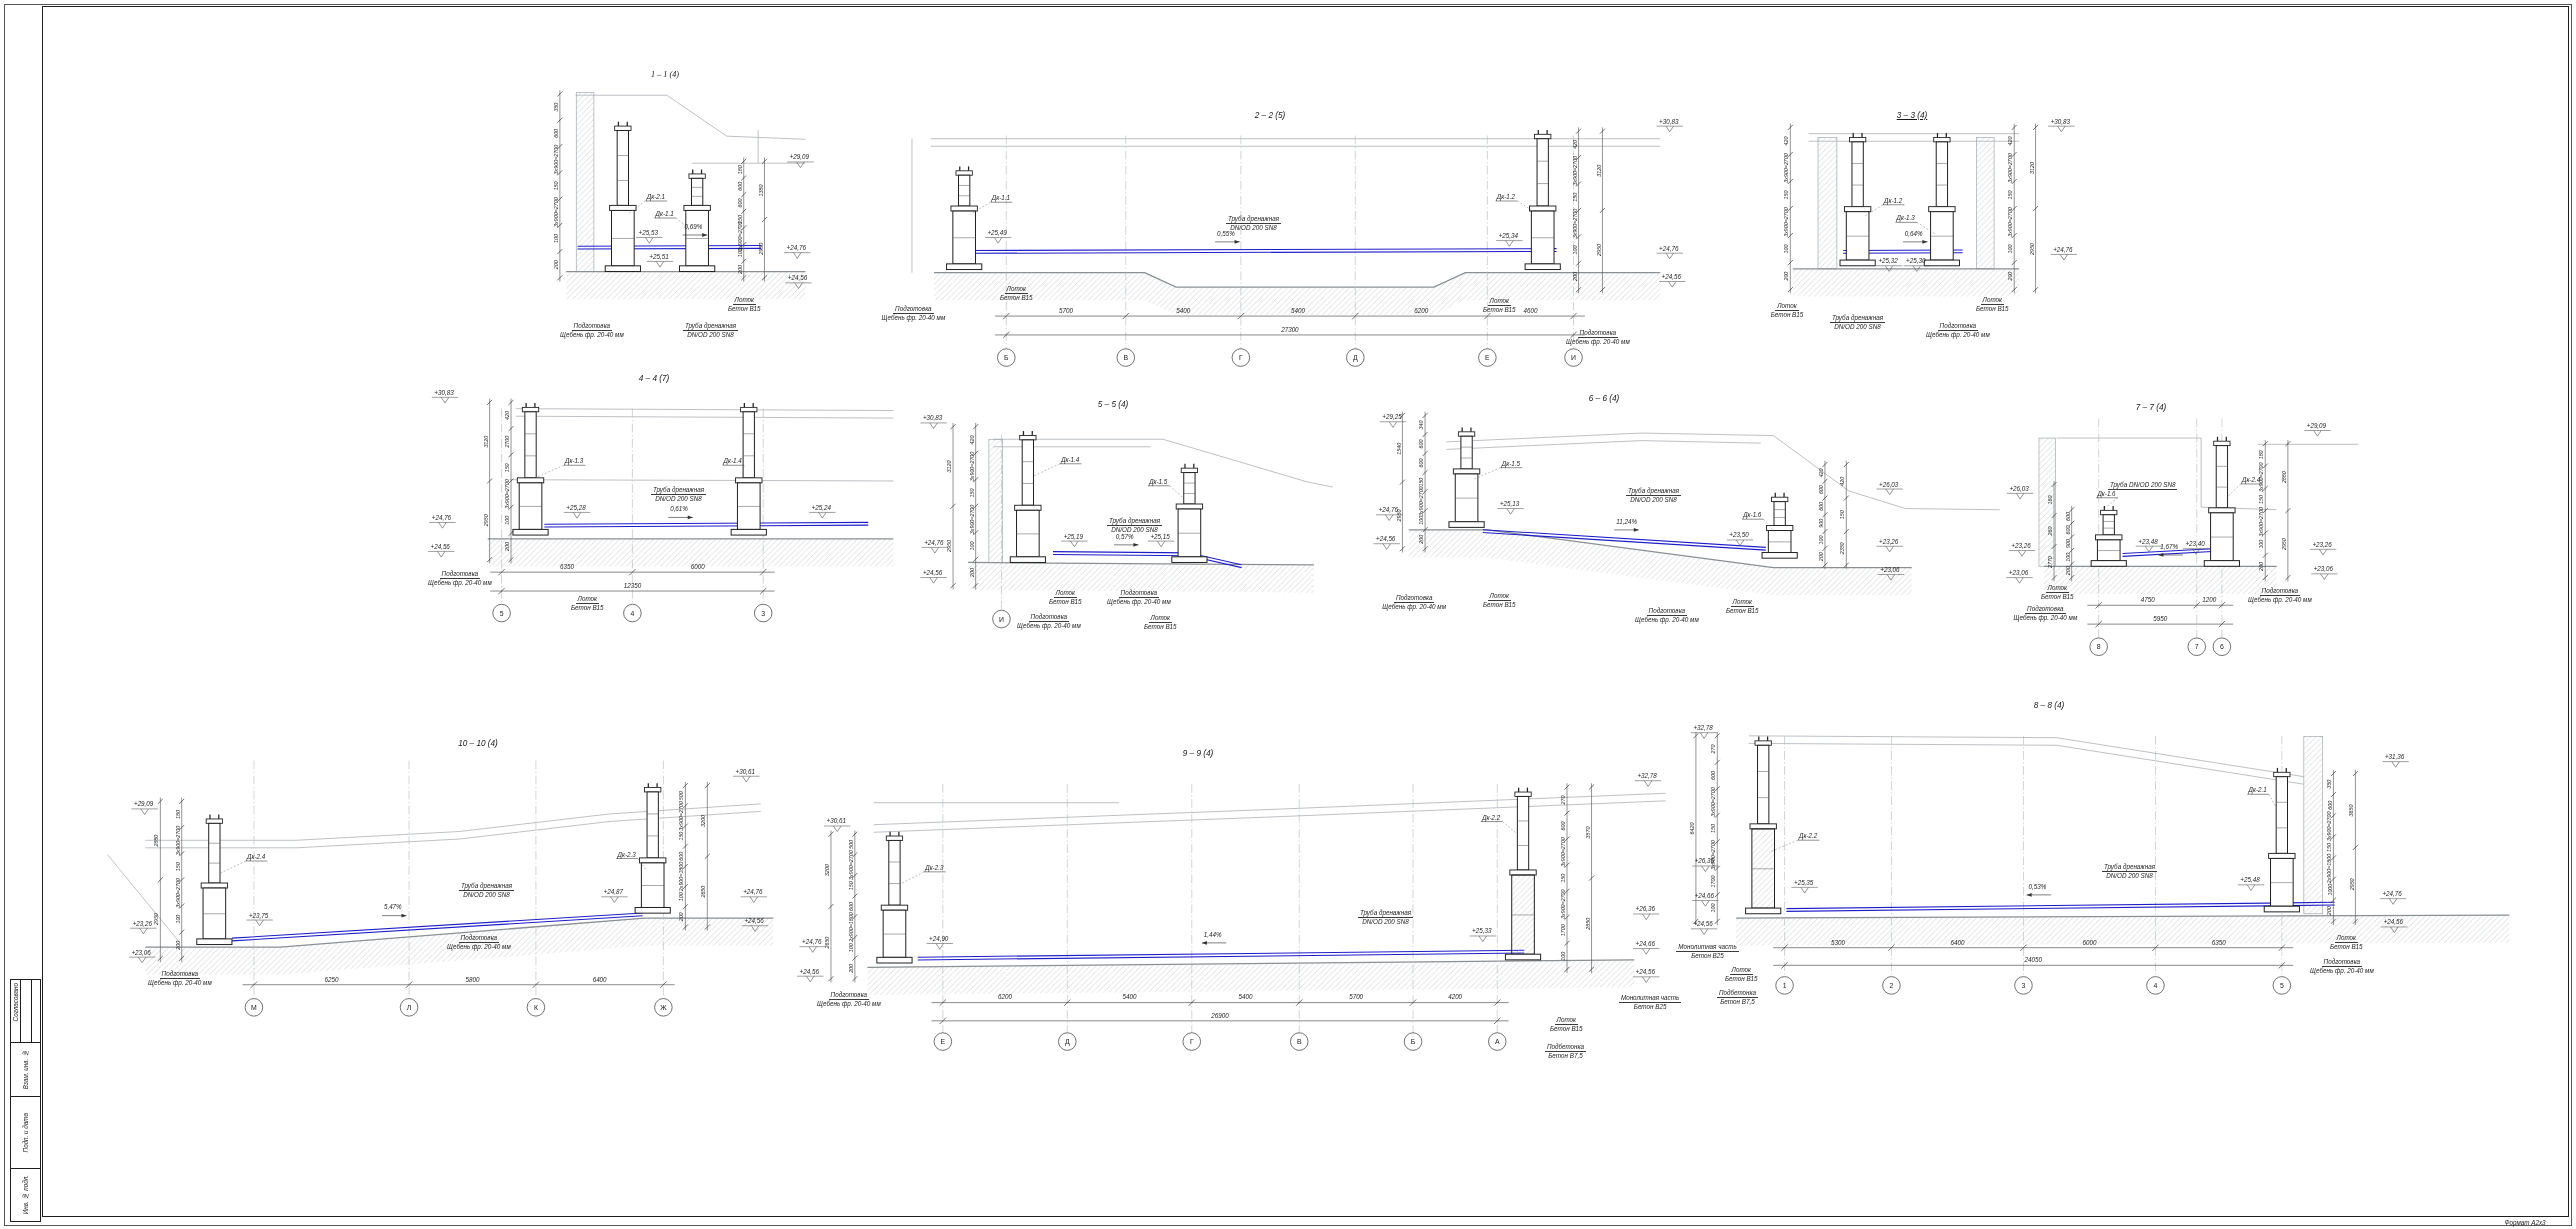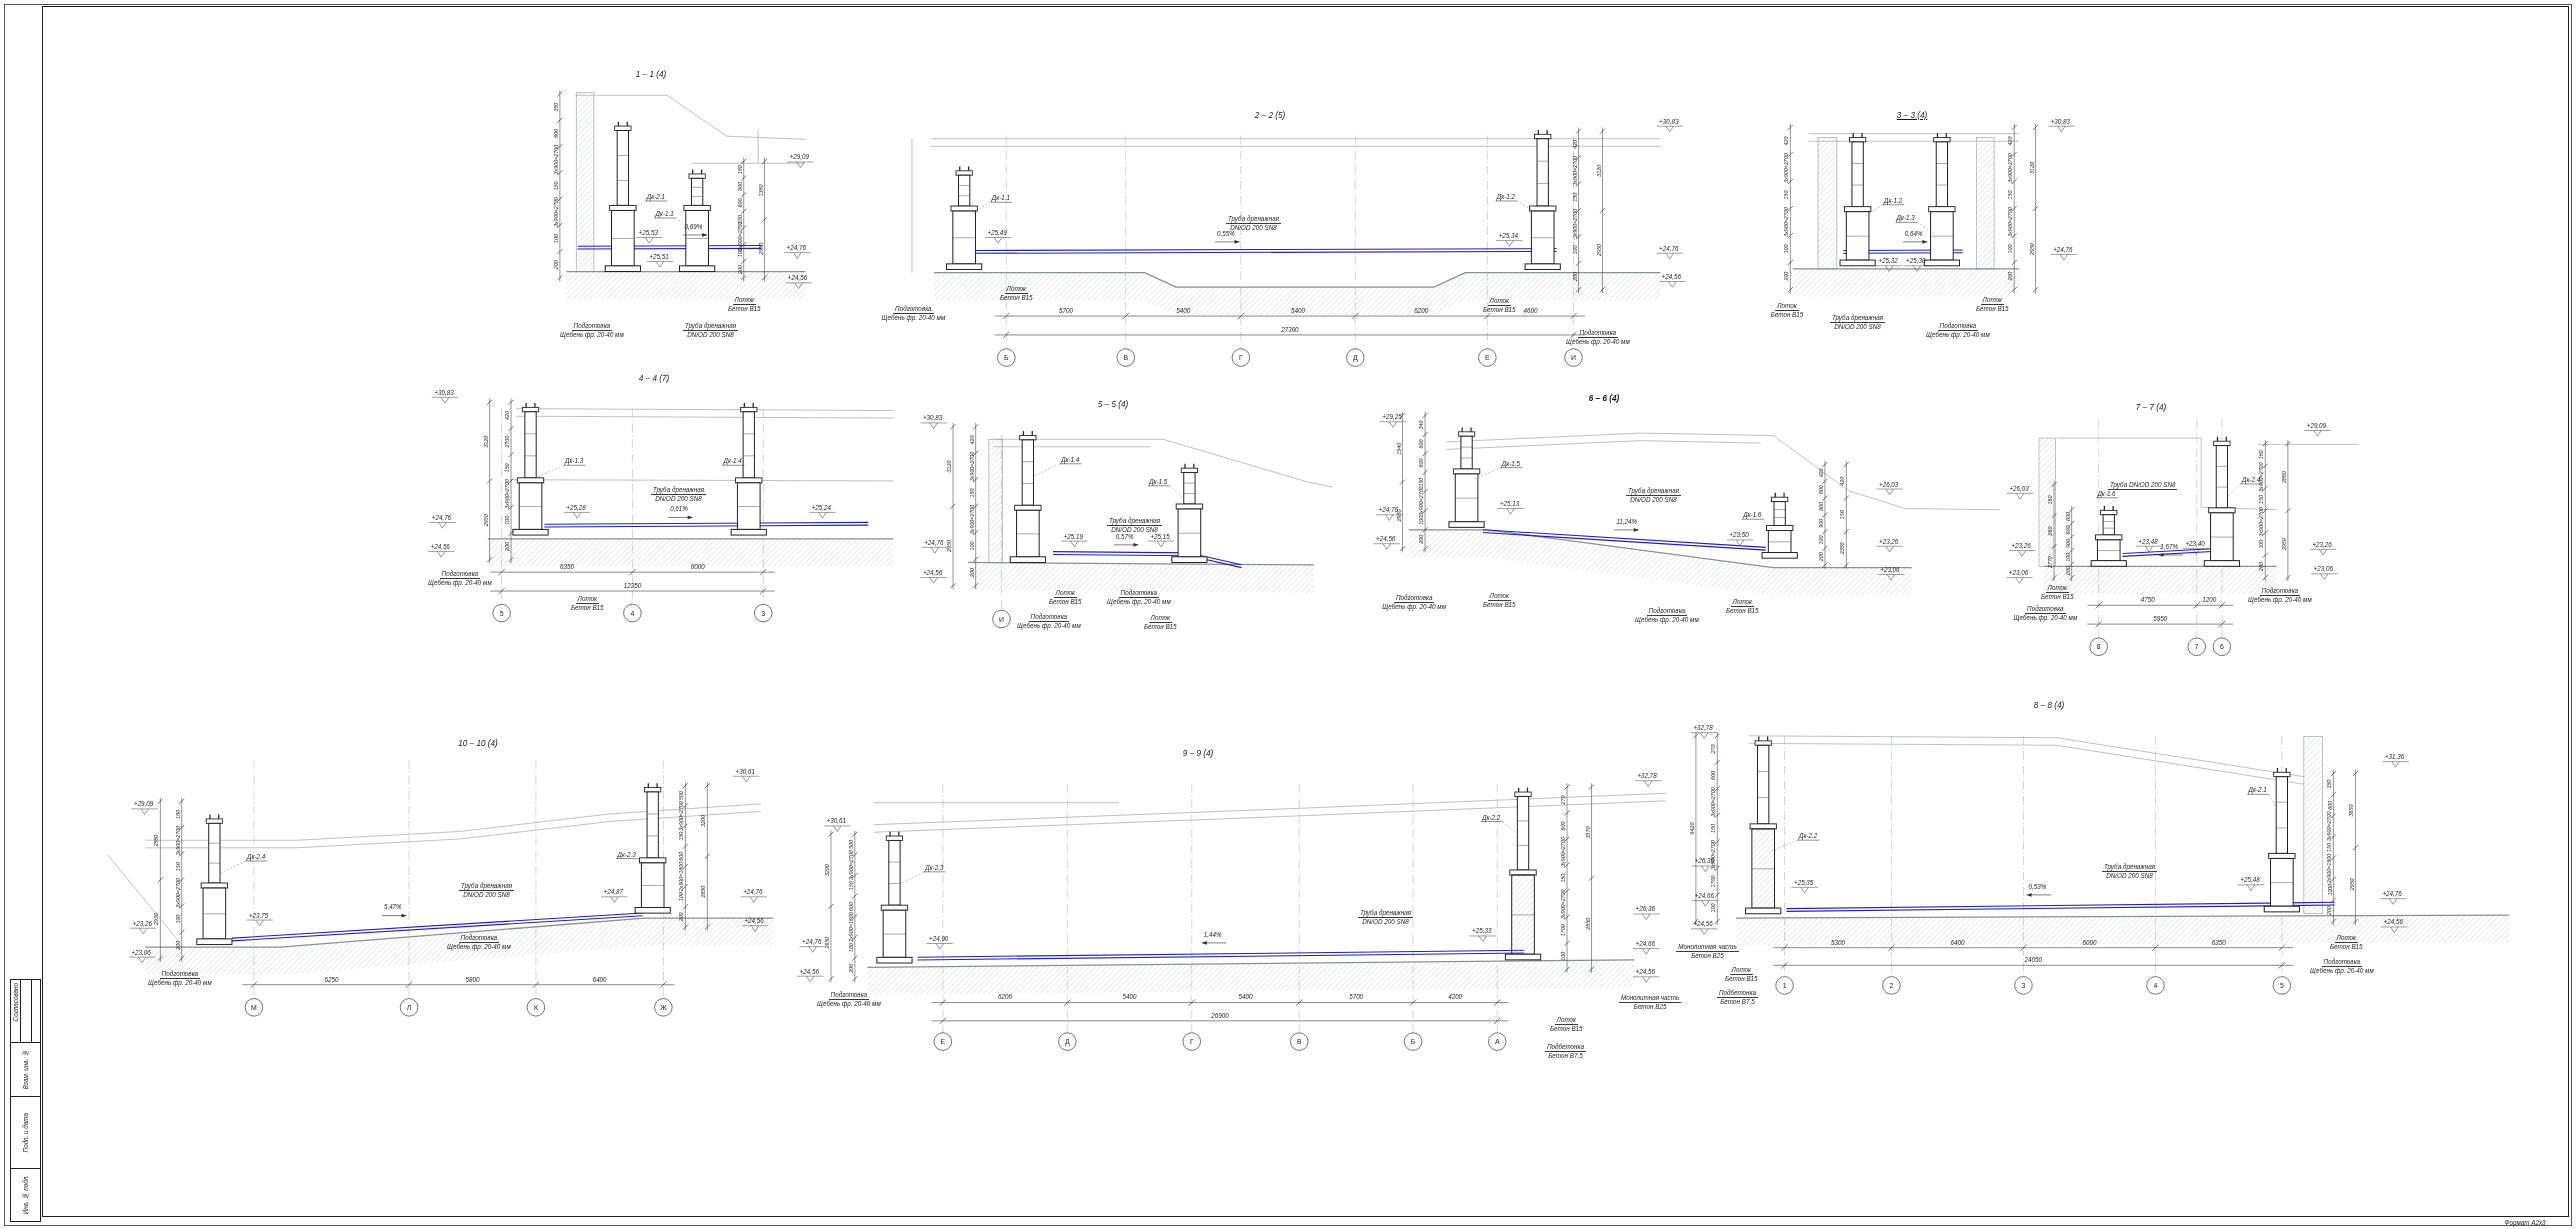--- a/index.html
+++ b/index.html
@@ -44,21 +44,21 @@
     </div>
     <div class="stamp-box" style="top:189px;height:52px;">
       <span class="vtext">Инв. № подл.</span>
     </div>
   </div>
 
   <div id="format-label">Формат А2х3</div>
 
   <div id="sections">
       <div class="section" style="left: 541px; top: 70px; width: 362px; height: 296px;">
-        <div class="sec-title" style="left: 110px; top: 0px;">1 – 1 (4)</div>
+        <div class="sec-title" style="left: 124px; top: 0px; font-family: Liberation Serif, serif;">1 – 1 (4)</div>
         <svg width="362" height="296" viewBox="0 0 575 470" style="position: absolute;">
           <defs>
             <pattern id="h0" width="9" height="9" patternUnits="userSpaceOnUse">
               <path d="M-2,11 L11,-2" stroke="#c2c6c9" stroke-width="0.9" fill="none"></path>
             </pattern>
           </defs>
           <polyline points="55,40 200,40 295,105 420,110" fill="none" stroke="#a8adb2" stroke-width="1.2"></polyline>
           <polyline points="240,148 420,148" fill="none" stroke="#a8adb2" stroke-width="1.2"></polyline>
           <polyline points="345,95 345,148" fill="none" stroke="#a8adb2" stroke-width="1.2"></polyline>
           <rect x="56" y="36" width="28" height="284" fill="url(#h0)" stroke="#9aa0a4" stroke-width="1"></rect>
@@ -558,21 +558,21 @@
           <path d="M 381,230 l -8,-3 l 0,6 z" fill="#333"></path>
           <text x="345" y="220" class="t" text-anchor="start">0,57%</text>
         </svg>
         <div class="note" style="left: 150px; top: 189px;"><span class="nl1">Лоток</span><span class="nl2">Бетон В15</span></div>
         <div class="note" style="left: 118px; top: 213px;"><span class="nl1">Подготовка</span><span class="nl2">Щебень фр. 20-40 мм</span></div>
         <div class="note" style="left: 208px; top: 189px;"><span class="nl1">Подготовка</span><span class="nl2">Щебень фр. 20-40 мм</span></div>
         <div class="note" style="left: 245px; top: 214px;"><span class="nl1">Лоток</span><span class="nl2">Бетон В15</span></div>
         <div class="note" style="left: 208px; top: 117px;"><span class="nl1">Труба дренажная</span><span class="nl2">DN/OD 200 SN8</span></div>
       </div>
       <div class="section" style="left: 1371px; top: 384px; width: 635px; height: 327px;">
-        <div class="sec-title" style="left: 233px; top: 10px; font-weight: bold;">6 – 6 (4)</div>
+        <div class="sec-title" style="left: 233px; top: 10px;">6 – 6 (4)</div>
         <svg width="635" height="327" viewBox="0 0 1010 520" style="position: absolute;">
           <defs>
             <pattern id="h5" width="9" height="9" patternUnits="userSpaceOnUse">
               <path d="M-2,11 L11,-2" stroke="#c2c6c9" stroke-width="0.9" fill="none"></path>
             </pattern>
           </defs>
           <polyline points="120,92 430,78 640,82 760,170 850,198 1000,200" fill="none" stroke="#a8adb2" stroke-width="1.2"></polyline>
           <polyline points="120,104 430,90 620,94" fill="none" stroke="#a8adb2" stroke-width="1.2"></polyline>
           <polygon points="60,232 185,232 640,292 860,292 860,336 640,336 185,276 60,276" fill="url(#h5)" stroke="none"></polygon>
           <polyline points="60,232 185,232 640,292 860,292" fill="none" stroke="#8a8f93" stroke-width="2"></polyline>

